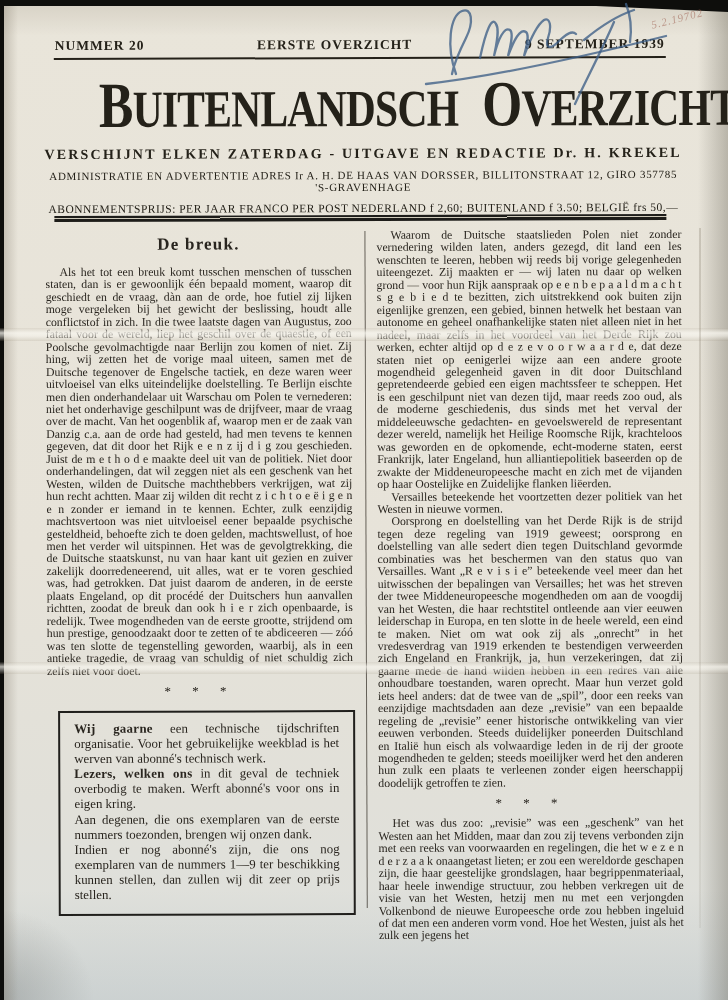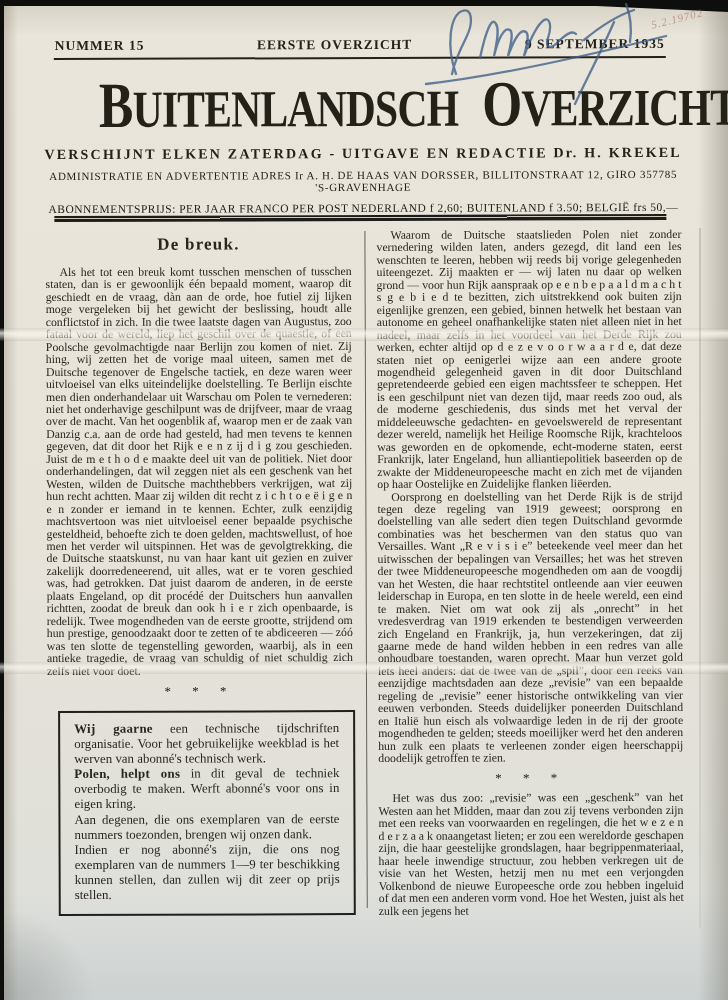--- a/index.html
+++ b/index.html
@@ -101,23 +101,23 @@
 
 <div id="scan">
   <div id="paper"></div>
   <div class="edge-top"></div>
   <div class="edge-left"></div>
   <div class="edge-top-right"></div>
 
   <div id="print">
 
     <div class="header-row">
-      <span>NUMMER 15</span>
+      <span>NUMMER 20</span>
       <span>EERSTE OVERZICHT</span>
-      <span>9 SEPTEMBER 1935</span>
+      <span>9 SEPTEMBER 1939</span>
     </div>
     <div class="header-rule"></div>
 
     <div class="masthead">
       <div class="mast-title">
         <span class="mast-word">BUITENLANDSCH</span><span class="mast-word">OVERZICHT</span>
       </div>
       <div class="mast-sub1">VERSCHIJNT ELKEN ZATERDAG - UITGAVE EN REDACTIE Dr. H. KREKEL</div>
       <div class="mast-sub2">ADMINISTRATIE EN ADVERTENTIE ADRES Ir A. H. DE HAAS VAN DORSSER, BILLITONSTRAAT 12, GIRO 357785</div>
       <div class="mast-city">'S-GRAVENHAGE</div>
@@ -126,28 +126,29 @@
     <div class="mast-rule"></div>
 
     <div class="col-divider"></div>
 
     <div class="col-left body-text">
       <div class="col-heading">De breuk.</div>
       <p>Als het tot een breuk komt tusschen menschen of tusschen staten, dan is er gewoonlijk één bepaald moment, waarop dit geschiedt en de vraag, dàn aan de orde, hoe futiel zij lijken moge vergeleken bij het gewicht der beslissing, houdt alle conflictstof in zich. In die twee laatste dagen van Augustus, zoo fataal voor de wereld, liep het geschil over de quaestie, of een Poolsche gevolmachtigde naar Berlijn zou komen of niet. Zij hing, wij zetten het de vorige maal uiteen, samen met de Duitsche tegenover de Engelsche tactiek, en deze waren weer uitvloeisel van elks uiteindelijke doelstelling. Te Berlijn eischte men dien onderhandelaar uit Warschau om Polen te vernederen: niet het onderhavige geschilpunt was de drijfveer, maar de vraag over de macht. Van het oogenblik af, waarop men er de zaak van Danzig c.a. aan de orde had gesteld, had men tevens te kennen gegeven, dat dit door het Rijk e e n z ij d i g zou geschieden. Juist de m e t h o d e maakte deel uit van de politiek. Niet door onderhandelingen, dat wil zeggen niet als een geschenk van het Westen, wilden de Duitsche machthebbers verkrijgen, wat zij hun recht achtten. Maar zij wilden dit recht z i c h  t o e ë i g e n e n zonder er iemand in te kennen. Echter, zulk eenzijdig machtsvertoon was niet uitvloeisel eener bepaalde psychische gesteldheid, behoefte zich te doen gelden, machtswellust, of hoe men het verder wil uitspinnen. Het was de gevolgtrekking, die de Duitsche staatskunst, nu van haar kant uit gezien en zuiver zakelijk doorredeneerend, uit alles, wat er te voren geschied was, had getrokken. Dat juist daarom de anderen, in de eerste plaats Engeland, op dit procédé der Duitschers hun aanvallen richtten, zoodat de breuk dan ook h i e r zich openbaarde, is redelijk. Twee mogendheden van de eerste grootte, strijdend om hun prestige, genoodzaakt door te zetten of te abdiceeren — zóó was ten slotte de tegenstelling geworden, waarbij, als in een antieke tragedie, de vraag van schuldig of niet schuldig zich zelfs niet voor doet.</p>
       <div class="asterism">*  *  *</div>
       <div class="notice-box">
         <p><b>Wij gaarne</b><span> een technische tijdschriften organisatie. Voor het gebruikelijke weekblad is het werven van abonné's technisch werk.</span></p>
-        <p><b>Polen, helpt ons</b><span> in dit geval de techniek overbodig te maken. Werft abonné's voor ons in eigen kring.</span></p>
+        <p><b>Lezers, welken ons</b><span> in dit geval de techniek overbodig te maken. Werft abonné's voor ons in eigen kring.</span></p>
         <p><span>Aan degenen, die ons exemplaren van de eerste nummers toezonden, brengen wij onzen dank.</span></p>
         <p><span>Indien er nog abonné's zijn, die ons nog exemplaren van de nummers 1—9 ter beschikking kunnen stellen, dan zullen wij dit zeer op prijs stellen.</span></p>
       </div>
     </div>
 
     <div class="col-right body-text">
       <p>Waarom de Duitsche staatslieden Polen niet zonder vernedering wilden laten, anders gezegd, dit land een les wenschten te leeren, hebben wij reeds bij vorige gelegenheden uiteengezet. Zij maakten er — wij laten nu daar op welken grond — voor hun Rijk aanspraak op e e n  b e p a a l d  m a c h t s g e b i e d  te bezitten, zich uitstrekkend ook buiten zijn eigenlijke grenzen, een gebied, binnen hetwelk het bestaan van autonome en geheel onafhankelijke staten niet alleen niet in het nadeel, maar zelfs in het voordeel van het Derde Rijk zou werken, echter altijd op d e z e  v o o r w a a r d e, dat deze staten niet op eenigerlei wijze aan een andere groote mogendheid gelegenheid gaven in dit door Duitschland gepretendeerde gebied een eigen machtssfeer te scheppen. Het is een geschilpunt niet van dezen tijd, maar reeds zoo oud, als de moderne geschiedenis, dus sinds met het verval der middeleeuwsche gedachten- en gevoelswereld de representant dezer wereld, namelijk het Heilige Roomsche Rijk, krachteloos was geworden en de opkomende, echt-moderne staten, eerst Frankrijk, later Engeland, hun alliantiepolitiek baseerden op de zwakte der Middeneuropeesche macht en zich met de vijanden op haar Oostelijke en Zuidelijke flanken liëerden.</p>
+      <p>Versailles beteekende het voortzetten dezer politiek van het Westen in nieuwe vormen.</p>
       <p>Oorsprong en doelstelling van het Derde Rijk is de strijd tegen deze regeling van 1919 geweest; oorsprong en doelstelling van alle sedert dien tegen Duitschland gevormde combinaties was het beschermen van den status quo van Versailles. Want „R e v i s i e” beteekende veel meer dan het uitwisschen der bepalingen van Versailles; het was het streven der twee Middeneuropeesche mogendheden om aan de voogdij van het Westen, die haar rechtstitel ontleende aan vier eeuwen leiderschap in Europa, en ten slotte in de heele wereld, een eind te maken. Niet om wat ook zij als „onrecht” in het vredesverdrag van 1919 erkenden te bestendigen verweerden zich Engeland en Frankrijk, ja, hun verzekeringen, dat zij gaarne mede de hand wilden hebben in een redres van alle onhoudbare toestanden, waren oprecht. Maar hun verzet gold iets heel anders: dat de twee van de „spil”, door een reeks van eenzijdige machtsdaden aan deze „revisie” van een bepaalde regeling de „revisie” eener historische ontwikkeling van vier eeuwen verbonden. Steeds duidelijker poneerden Duitschland en Italië hun eisch als volwaardige leden in de rij der groote mogendheden te gelden; steeds moeilijker werd het den anderen hun zulk een plaats te verleenen zonder eigen heerschappij doodelijk getroffen te zien.</p>
       <div class="asterism">*  *  *</div>
       <p>Het was dus zoo: „revisie” was een „geschenk” van het Westen aan het Midden, maar dan zou zij tevens verbonden zijn met een reeks van voorwaarden en regelingen, die het w e z e n  d e r  z a a k  onaangetast lieten; er zou een wereldorde geschapen zijn, die haar geestelijke grondslagen, haar begrippenmateriaal, haar heele inwendige structuur, zou hebben verkregen uit de visie van het Westen, hetzij men nu met een verjongden Volkenbond de nieuwe Europeesche orde zou hebben ingeluid of dat men een anderen vorm vond. Hoe het Westen, juist als het zulk een jegens het</p>
     </div>
   </div>
 
   <div class="fold fold1"></div>
   <div class="fold fold2"></div>
   <div class="crease-vert"></div>
 

